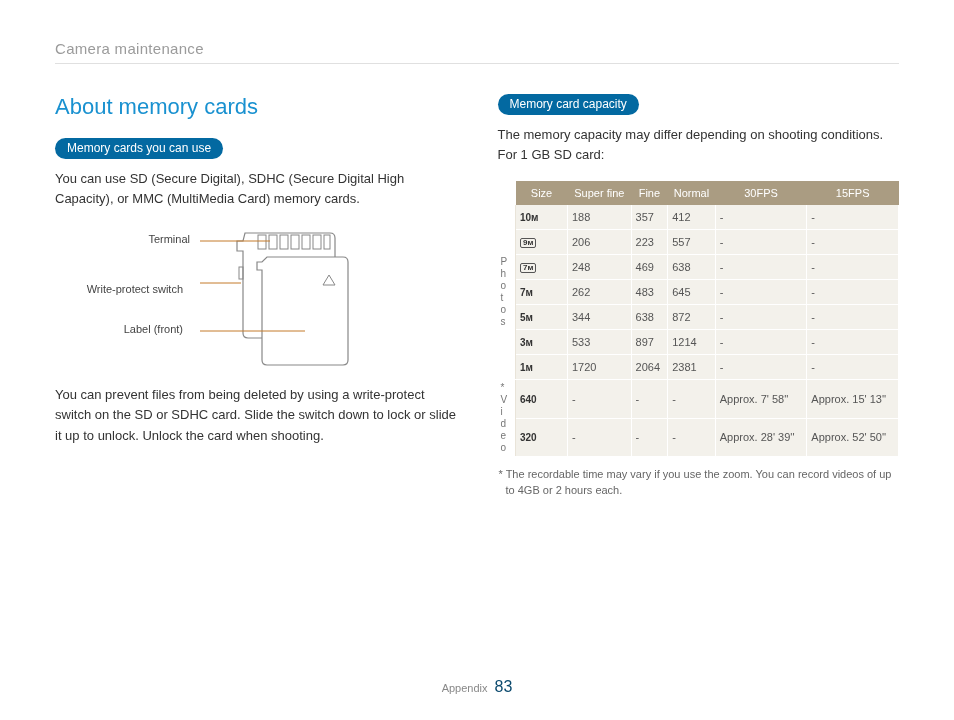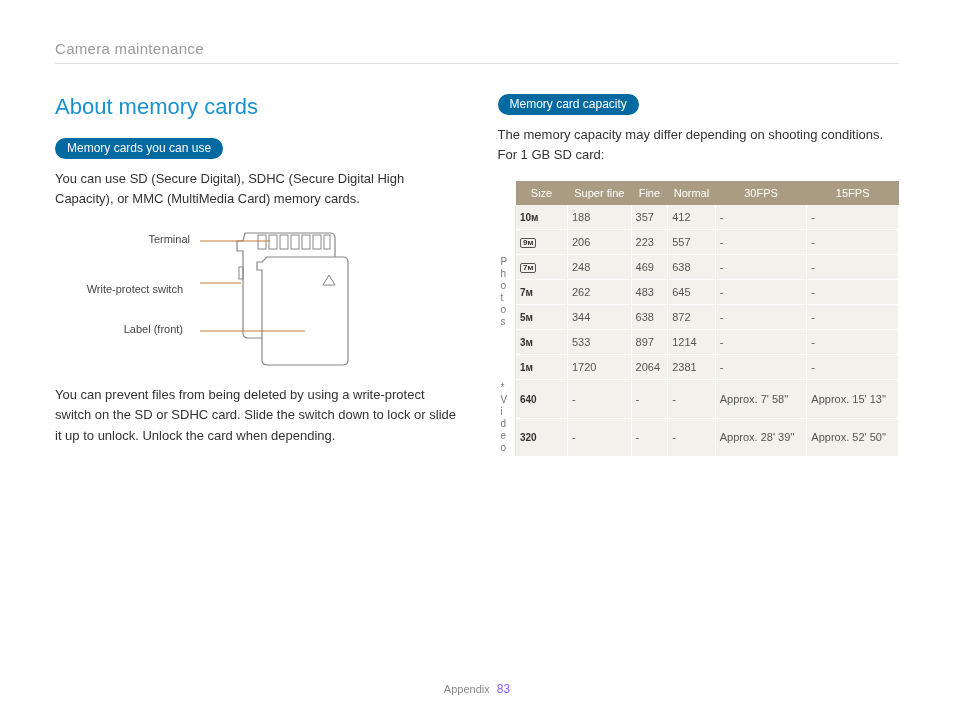--- a/index.html
+++ b/index.html
@@ -106,21 +106,21 @@
     text-indent: -7px;
   }
   .footer {
     position: absolute;
     left: 0; right: 0;
     bottom: 24px;
     text-align: center;
     font-size: 11px;
     color: #888;
   }
-  .footer .pg { color: #8b5cf6; font-size: 12px; margin-left: 4px; }
+  .footer .pg { color: #0c4a6e; font-size: 16px; margin-left: 4px; }
   .size-icon-box {
     display: inline-block;
     border: 1px solid #555;
     border-radius: 2px;
     padding: 0 2px;
     font-size: 8px;
     line-height: 1;
     font-weight: bold;
     color: #333;
   }
@@ -163,21 +163,21 @@
 
         <line x1="145" y1="16" x2="215" y2="16" stroke="#c47a2a" stroke-width="1"></line>
         <line x1="145" y1="58" x2="186" y2="58" stroke="#c47a2a" stroke-width="1"></line>
         <line x1="145" y1="106" x2="250" y2="106" stroke="#c47a2a" stroke-width="1"></line>
       </svg>
       <div class="callout" style="left:25px; top:8px;">Terminal</div>
       <div class="callout" style="left:18px; top:58px;">Write-protect switch</div>
       <div class="callout" style="left:18px; top:98px;">Label (front)</div>
     </div>
 
-    <p class="body-text">You can prevent files from being deleted by using a write-protect switch on the SD or SDHC card. Slide the switch down to lock or slide it up to unlock. Unlock the card when depending.</p>
+    <p class="body-text">You can prevent files from being deleted by using a write-protect switch on the SD or SDHC card. Slide the switch down to lock or slide it up to unlock. Unlock the card when shooting.</p>
   </div>
 
   <div class="col">
     <span class="pill">Memory card capacity</span>
 
     <p class="body-text">The memory capacity may differ depending on shooting conditions. For 1 GB SD card:</p>
 
     <div class="table-wrap">
       <table class="cap">
         <thead>
@@ -278,19 +278,20 @@
               <td style="line-height: 1.3; padding: 6px 4px;">-</td>
               <td style="line-height: 1.3; padding: 6px 4px;">-</td>
               <td style="line-height: 1.3; padding: 6px 4px;">-</td>
               <td style="line-height: 1.3; padding: 6px 4px;">Approx. 28' 39''</td>
               <td style="line-height: 1.3; padding: 6px 4px;">Approx. 52' 50''</td>
             </tr>
           </tbody>
       </table>
     </div>
 
+    <p class="footnote">* The recordable time may vary if you use the zoom. You can record videos of up to 4GB or 2 hours each.</p>
   </div>
 </div>
 
 <div class="footer">
   <span>Appendix</span>
   <span class="pg">83</span>
 </div>
 
 </body></html>

